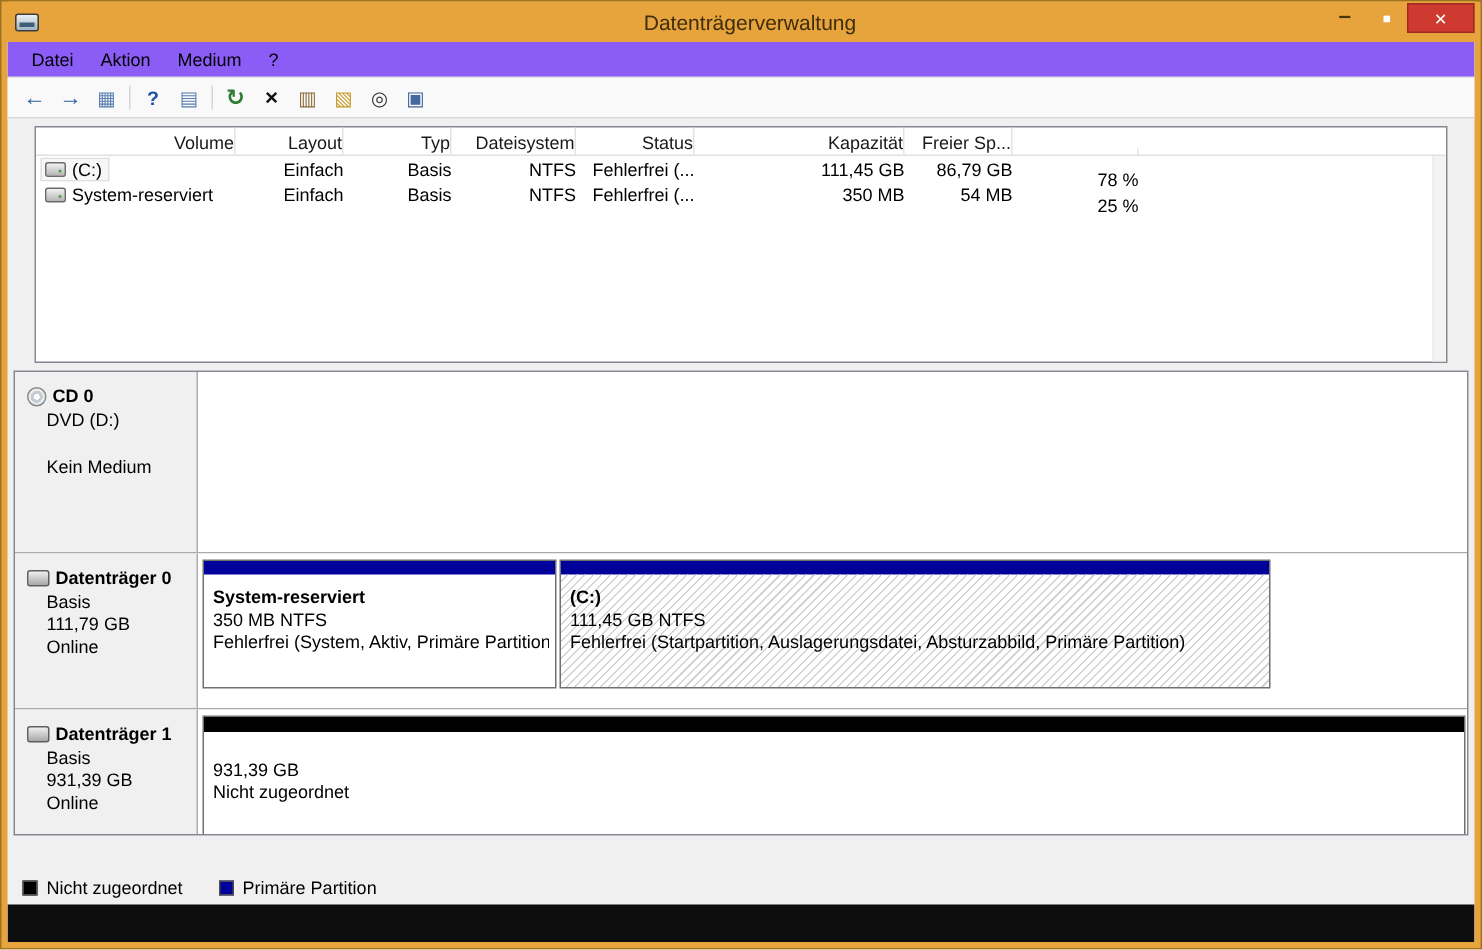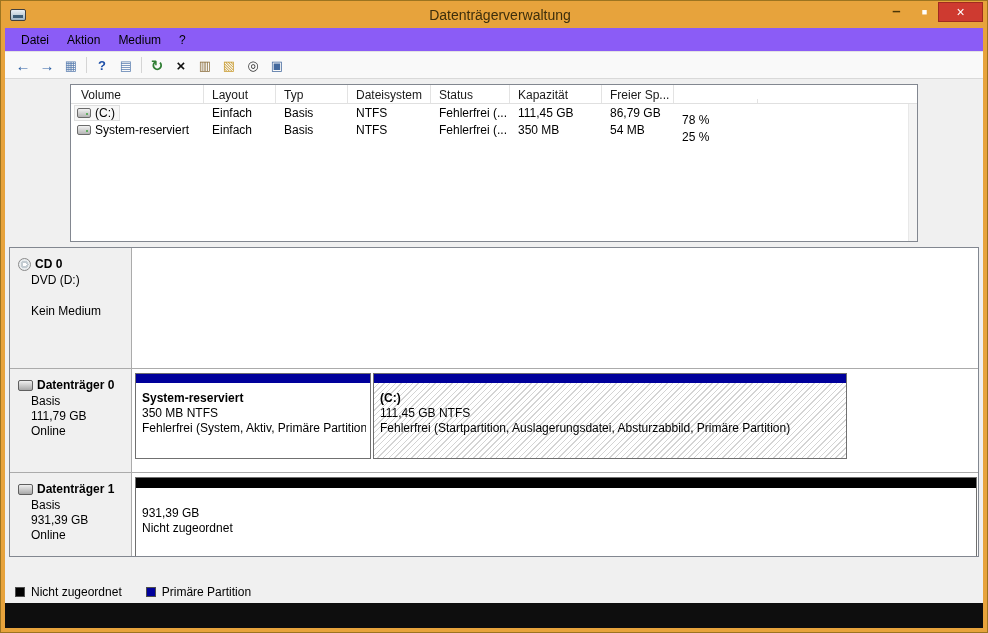--- a/index.html
+++ b/index.html
@@ -48,31 +48,31 @@
   .g-help { color: #1D4FA8; font-weight: bold; font-size: 13px; }
   .g-list { color: #5B7FB0; }
   .g-refresh { color: #2E7D32; font-size: 15px; font-weight: bold; }
   .g-del { color: #111; font-size: 15px; font-weight: bold; }
   .g-props { color: #8A6D3B; }
   .g-open { color: #C99B2E; }
   .g-find { color: #333; }
   .g-dm { color: #44699D; }
   
   .list-panel {
-    width: 848px; margin: 5px auto 0; height: 158px;
-    background: #FFF; border: 1px solid #828790; position: relative;
+    width: 942px; margin: 5px auto 0; height: 158px;
+    background: #FFF; border: 1px solid #828790; position: relative; text-align: right;
   }
   .list-header { display: flex; height: 19px; border-bottom: 1px solid #E0E0E0; color: #191919; }
   .hc { border-right: 1px solid #E3E3E3; padding: 3px 0 0 8px; overflow: hidden; white-space: nowrap; }
   .c0 { width: 133px; }
   .c1 { width: 72px; }
   .c2 { width: 72px; }
   .c3 { width: 83px; }
   .c4 { width: 79px; }
-  .c5 { width: 92px; }
+  .c5 { width: 92px; margin-left: 48px; }
   .c6 { width: 72px; }
   .c7 { width: 84px; margin-top: 14px; }
   .cfill { flex: 1; border-right: none; }
   .hc.c0 { padding-left: 10px; }
   .list-row { display: flex; height: 17px; align-items: center; }
   .rc { padding-left: 8px; white-space: nowrap; overflow: hidden; }
   .rc.c0 { padding-left: 3px; display: flex; align-items: center; }
   .cell-chip { display: inline-flex; align-items: center; gap: 4px; padding: 0 4px 0 2px; border: 1px solid transparent; }
   .cell-chip.focused { border-color: #DFDFDF; background: #F7F7F7; }
   .drive-icon {

